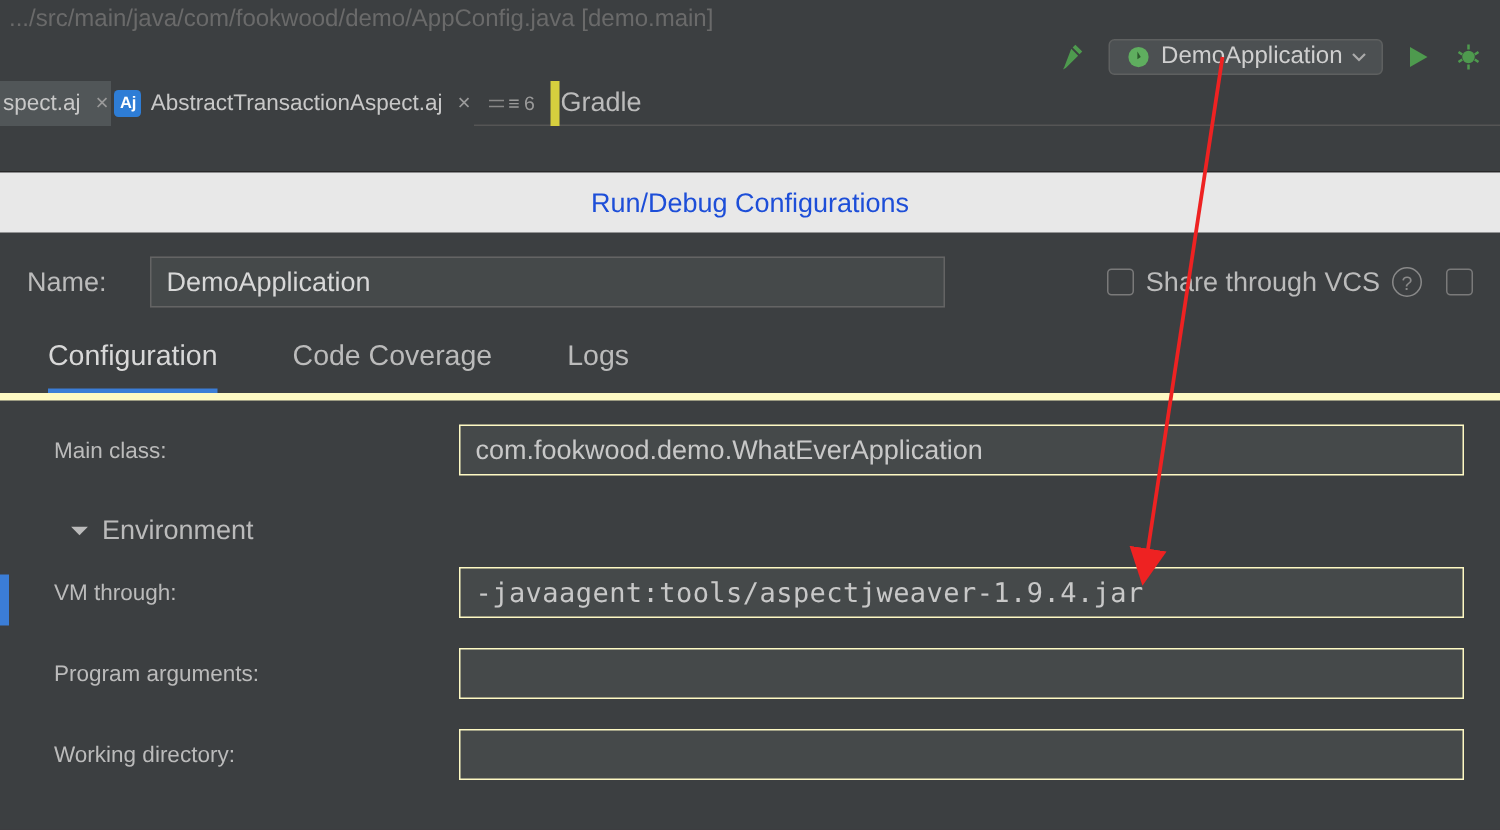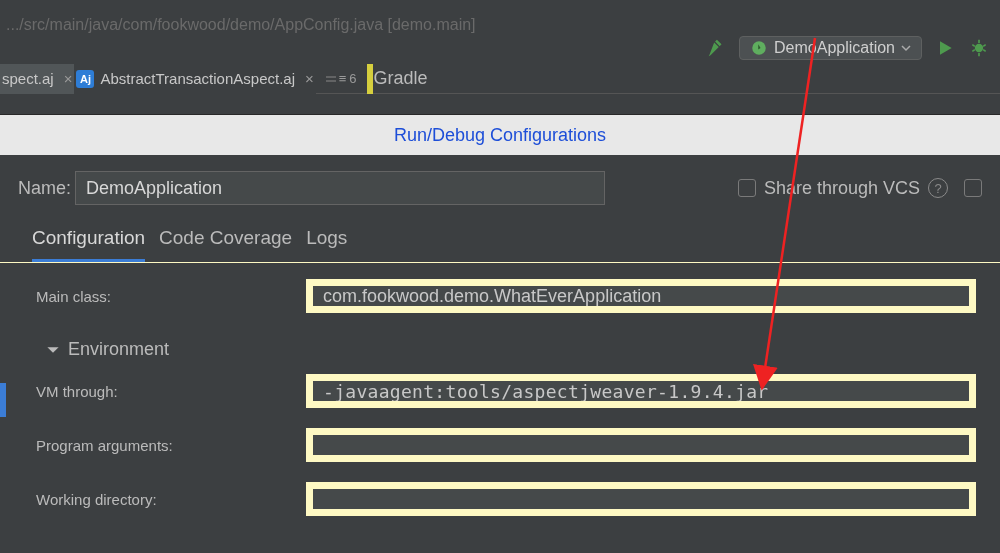--- a/index.html
+++ b/index.html
@@ -8,21 +8,21 @@
       height: 553px;
       background: #3c3f41;
       font-family: -apple-system, "Segoe UI", sans-serif;
       color: #bbbbbb;
       font-size: 16px;
       overflow: hidden;
       position: relative;
     }
     .breadcrumb-row {
       height: 22px;
-      padding: 16px 6px;
+      padding: 4px 6px;
       color: #6a6a6a;
       font-size: 16px;
       display: flex;
       align-items: flex-start;
     }
     .toolbar {
       height: 32px;
       display: flex;
       align-items: center;
       justify-content: flex-end;
@@ -93,21 +93,21 @@
       font-size: 18px;
       display: flex;
       align-items: center;
       justify-content: center;
       font-weight: 400;
     }
     .name-row {
       display: flex;
       align-items: center;
       padding: 16px 18px 8px 18px;
-      gap: 4px;
+      gap: 29px;
     }
     .name-row label { font-size: 18px; }
     .txt {
       background: #45494a;
       border: 1px solid #646464;
       color: #d8d8d8;
       font-size: 18px;
       padding: 4px 10px;
       height: 34px;
     }
@@ -121,23 +121,23 @@
     .chk {
       width: 18px; height: 18px; border: 1px solid #7a7a7a; border-radius: 3px;
       background: #3c3f41; display: inline-block;
     }
     .help-icon {
       width: 20px; height: 20px; border: 1.5px solid #8a8a8a; border-radius: 50%;
       color: #8a8a8a; font-size: 13px; display:inline-flex; align-items:center; justify-content:center;
     }
     .tabs2 {
       display: flex;
-      gap: 14px;
+      gap: 50px;
       padding: 14px 32px 0 32px;
-      border-bottom: 1px solid #fef9c3;
+      border-bottom: 5px solid #fef9c3;
     }
     .tab2 {
       padding-bottom: 10px;
       font-size: 19px;
       color: #bbbbbb;
     }
     .tab2.active { border-bottom: 3px solid #3b7dd6; color: #d8d8d8; }
     .blue-mark {
       position: absolute;
       left: 0; top: 268px; width: 6px; height: 34px; background: #3b7dd6;
@@ -152,21 +152,21 @@
       margin-bottom: 20px;
     }
     .form-label {
       font-size: 15px;
       width: 270px;
       padding-left: 12px;
     }
     .form-input {
       flex: 1;
       background: #45494a;
-      border: 7px solid #fef9c3;
+      border: 1px solid #fef9c3;
       color: #c8c8c8;
       padding: 4px 10px;
       height: 34px;
       font-size: 18px;
     }
     .mono { font-family: "Menlo", "Consolas", monospace; letter-spacing: 0.3px; }
     .env-row {
       display: flex; align-items: center; gap: 8px;
       font-size: 18px; padding: 6px 0 14px 22px;
     }

